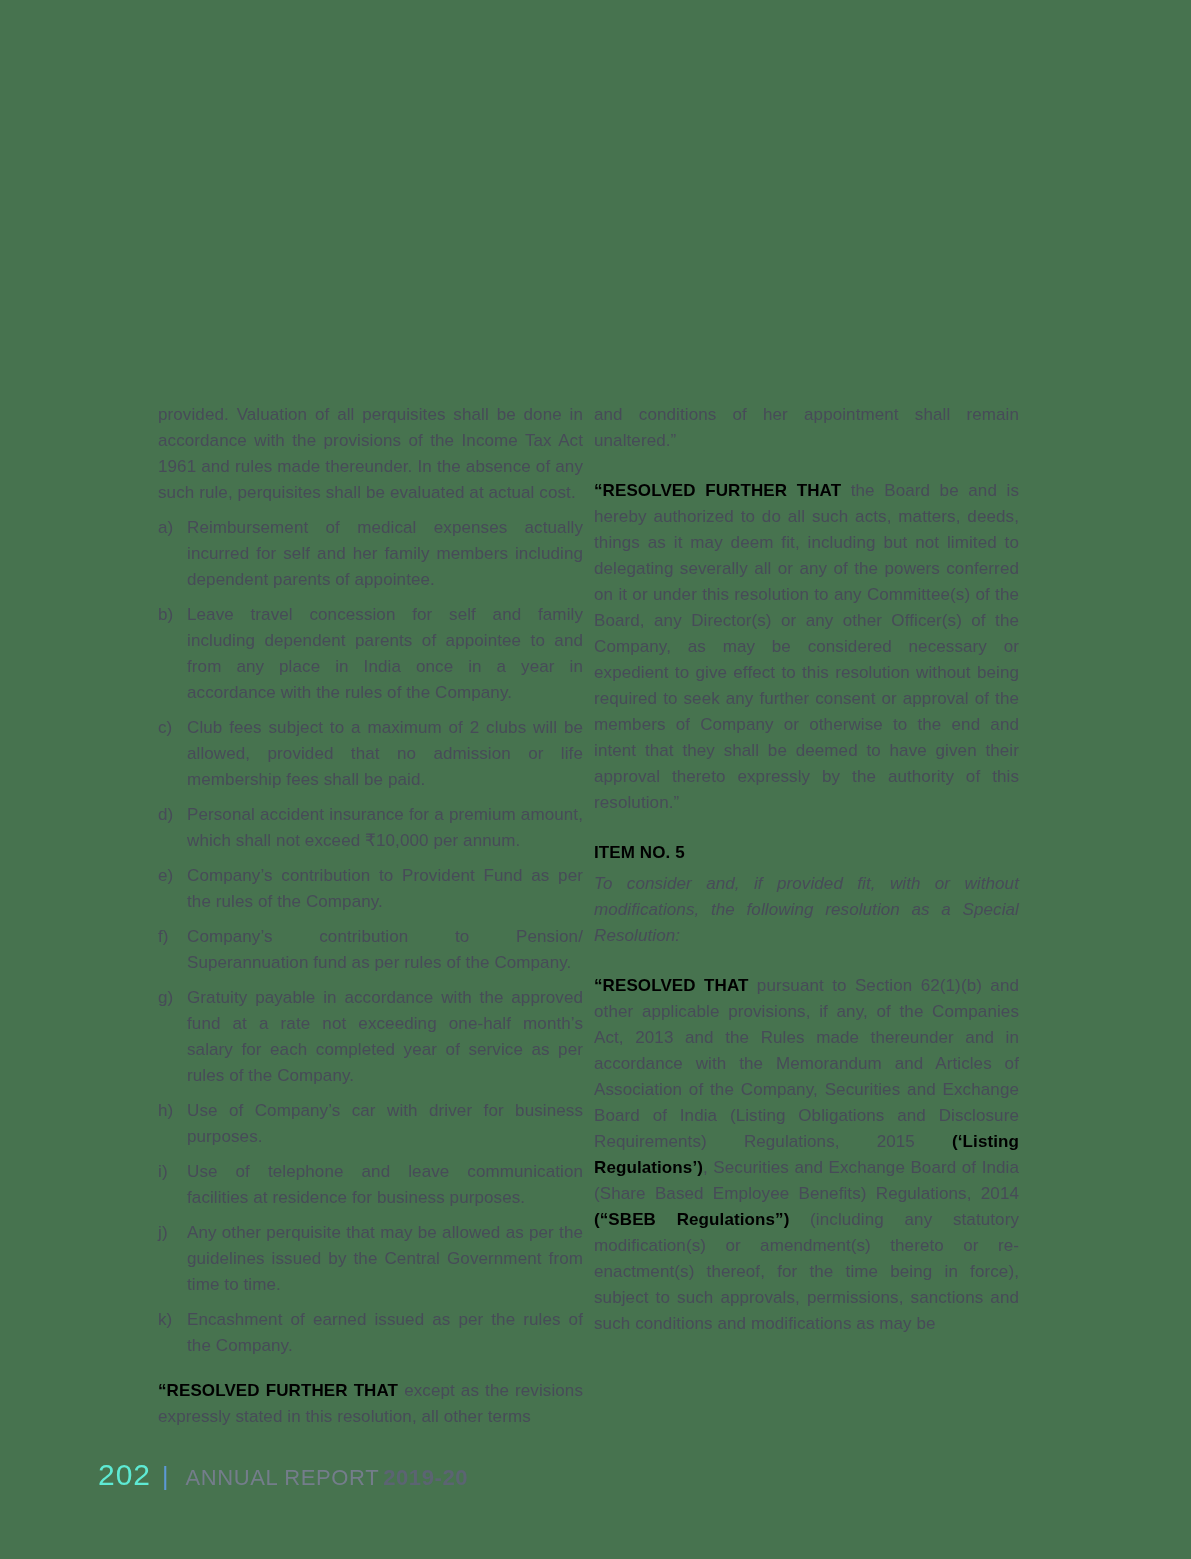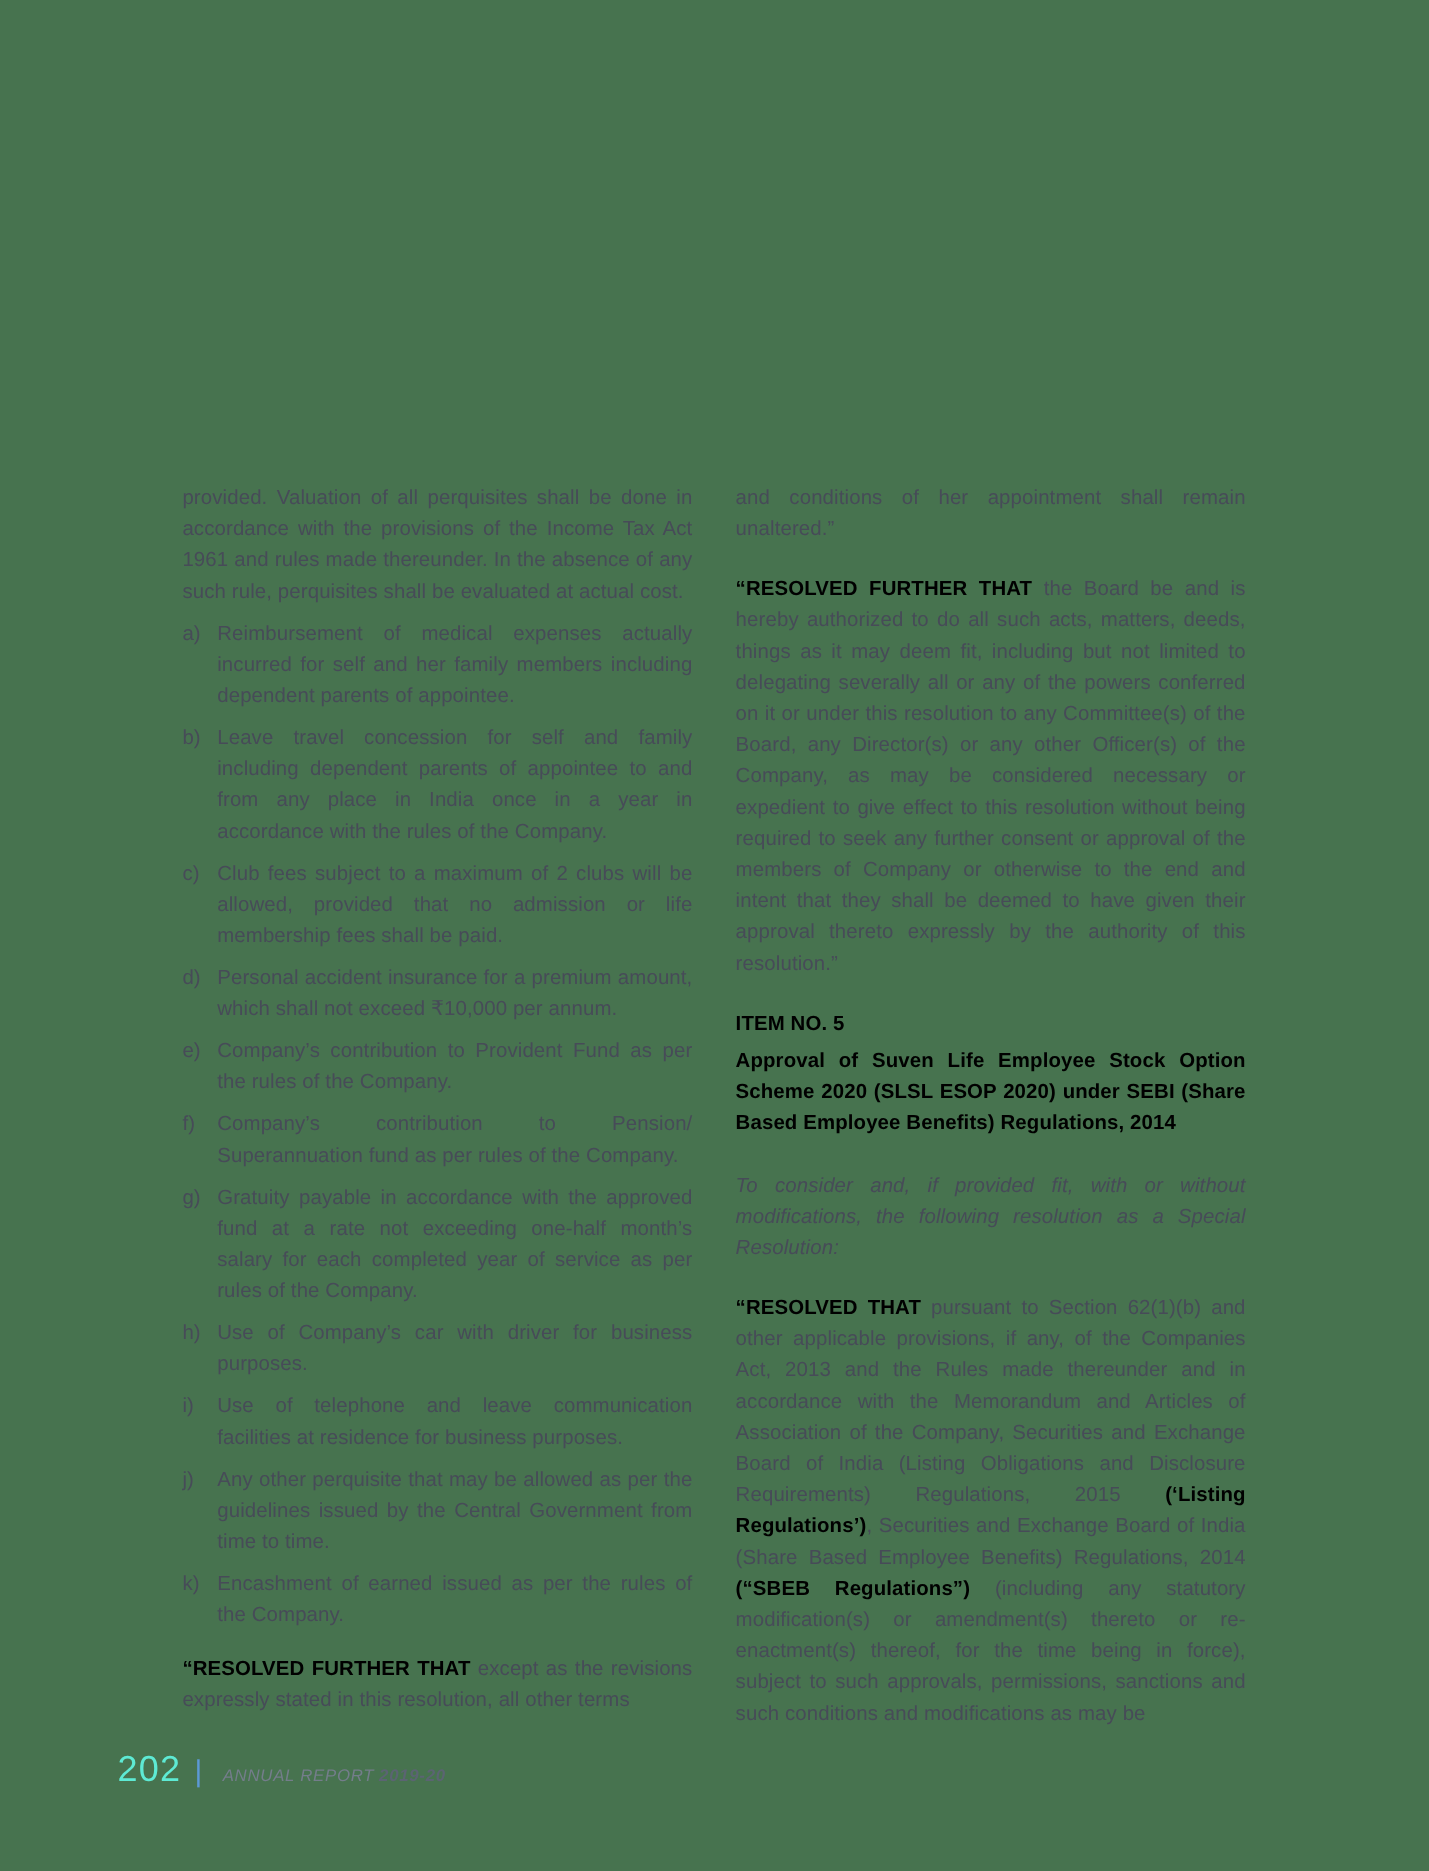--- a/index.html
+++ b/index.html
@@ -11,22 +11,21 @@
     font-family: "Liberation Sans", "DejaVu Sans", sans-serif;
     color: #474B58;
     -webkit-font-smoothing: antialiased;
   }
   .content {
     position: absolute;
     left: 158px;
     top: 402px;
     width: 874px;
     display: flex;
-    gap: 36px;
-    justify-content: center;
+    gap: 11px;
   }
   .col {
     flex: 0 0 425px;
     width: 425px;
     font-size: 17px;
     line-height: 26px;
     text-align: justify;
     letter-spacing: 0.1px;
   }
   .col p { margin: 0 0 24px 0; }
@@ -65,23 +64,22 @@
     letter-spacing: 1px;
   }
   .pipe {
     color: #5C99D6;
     font-size: 25px;
     margin: 0 17px 0 11px;
     font-weight: 300;
   }
   .report {
     color: #747D8B;
-    font-size: 14px;
+    font-size: 22px;
     letter-spacing: 0.6px;
-    font-style: italic;
   }
   .report .year {
     font-weight: bold;
     color: #5B6472;
     margin-left: 4px;
   }
 </style>
 </head>
 <body>
 
@@ -140,21 +138,20 @@
     <p class="closing"><span class="bold">“RESOLVED FURTHER THAT</span><span> except as the revisions expressly stated in this resolution, all other terms</span></p>
   </div>
 
   <div class="col">
     <p>and conditions of her appointment shall remain unaltered.”</p>
 
     <p><span class="bold">“RESOLVED FURTHER THAT</span><span> the Board be and is hereby authorized to do all such acts, matters, deeds, things as it may deem fit, including but not limited to delegating severally all or any of the powers conferred on it or under this resolution to any Committee(s) of the Board, any Director(s) or any other Officer(s) of the Company, as may be considered necessary or expedient to give effect to this resolution without being required to seek any further consent or approval of the members of Company or otherwise to the end and intent that they shall be deemed to have given their approval thereto expressly by the authority of this resolution.”</span></p>
 
     <p class="heading">ITEM NO. 5</p>
 
-    <p class="title">Approval of Suven Life Employee Stock Option Scheme 2020 (SLSL ESOP 2020) under SEBI (Share Based Employee Benefits) Regulations, 2014</p>
 
     <p class="italic">To consider and, if provided fit, with or without modifications, the following resolution as a Special Resolution:</p>
 
     <p class="last"><span class="bold">“RESOLVED THAT</span><span> pursuant to Section 62(1)(b) and other applicable provisions, if any, of the Companies Act, 2013 and the Rules made thereunder and in accordance with the Memorandum and Articles of Association of the Company, Securities and Exchange Board of India (Listing Obligations and Disclosure Requirements) Regulations, 2015 </span><span class="bold">(‘Listing Regulations’)</span><span>, Securities and Exchange Board of India (Share Based Employee Benefits) Regulations, 2014 </span><span class="bold">(“SBEB Regulations”)</span><span> (including any statutory modification(s) or amendment(s) thereto or re-enactment(s) thereof, for the time being in force), subject to such approvals, permissions, sanctions and such conditions and modifications as may be</span></p>
   </div>
 
 </div>
 
 <div class="footer">
   <span class="page-num">202</span>

